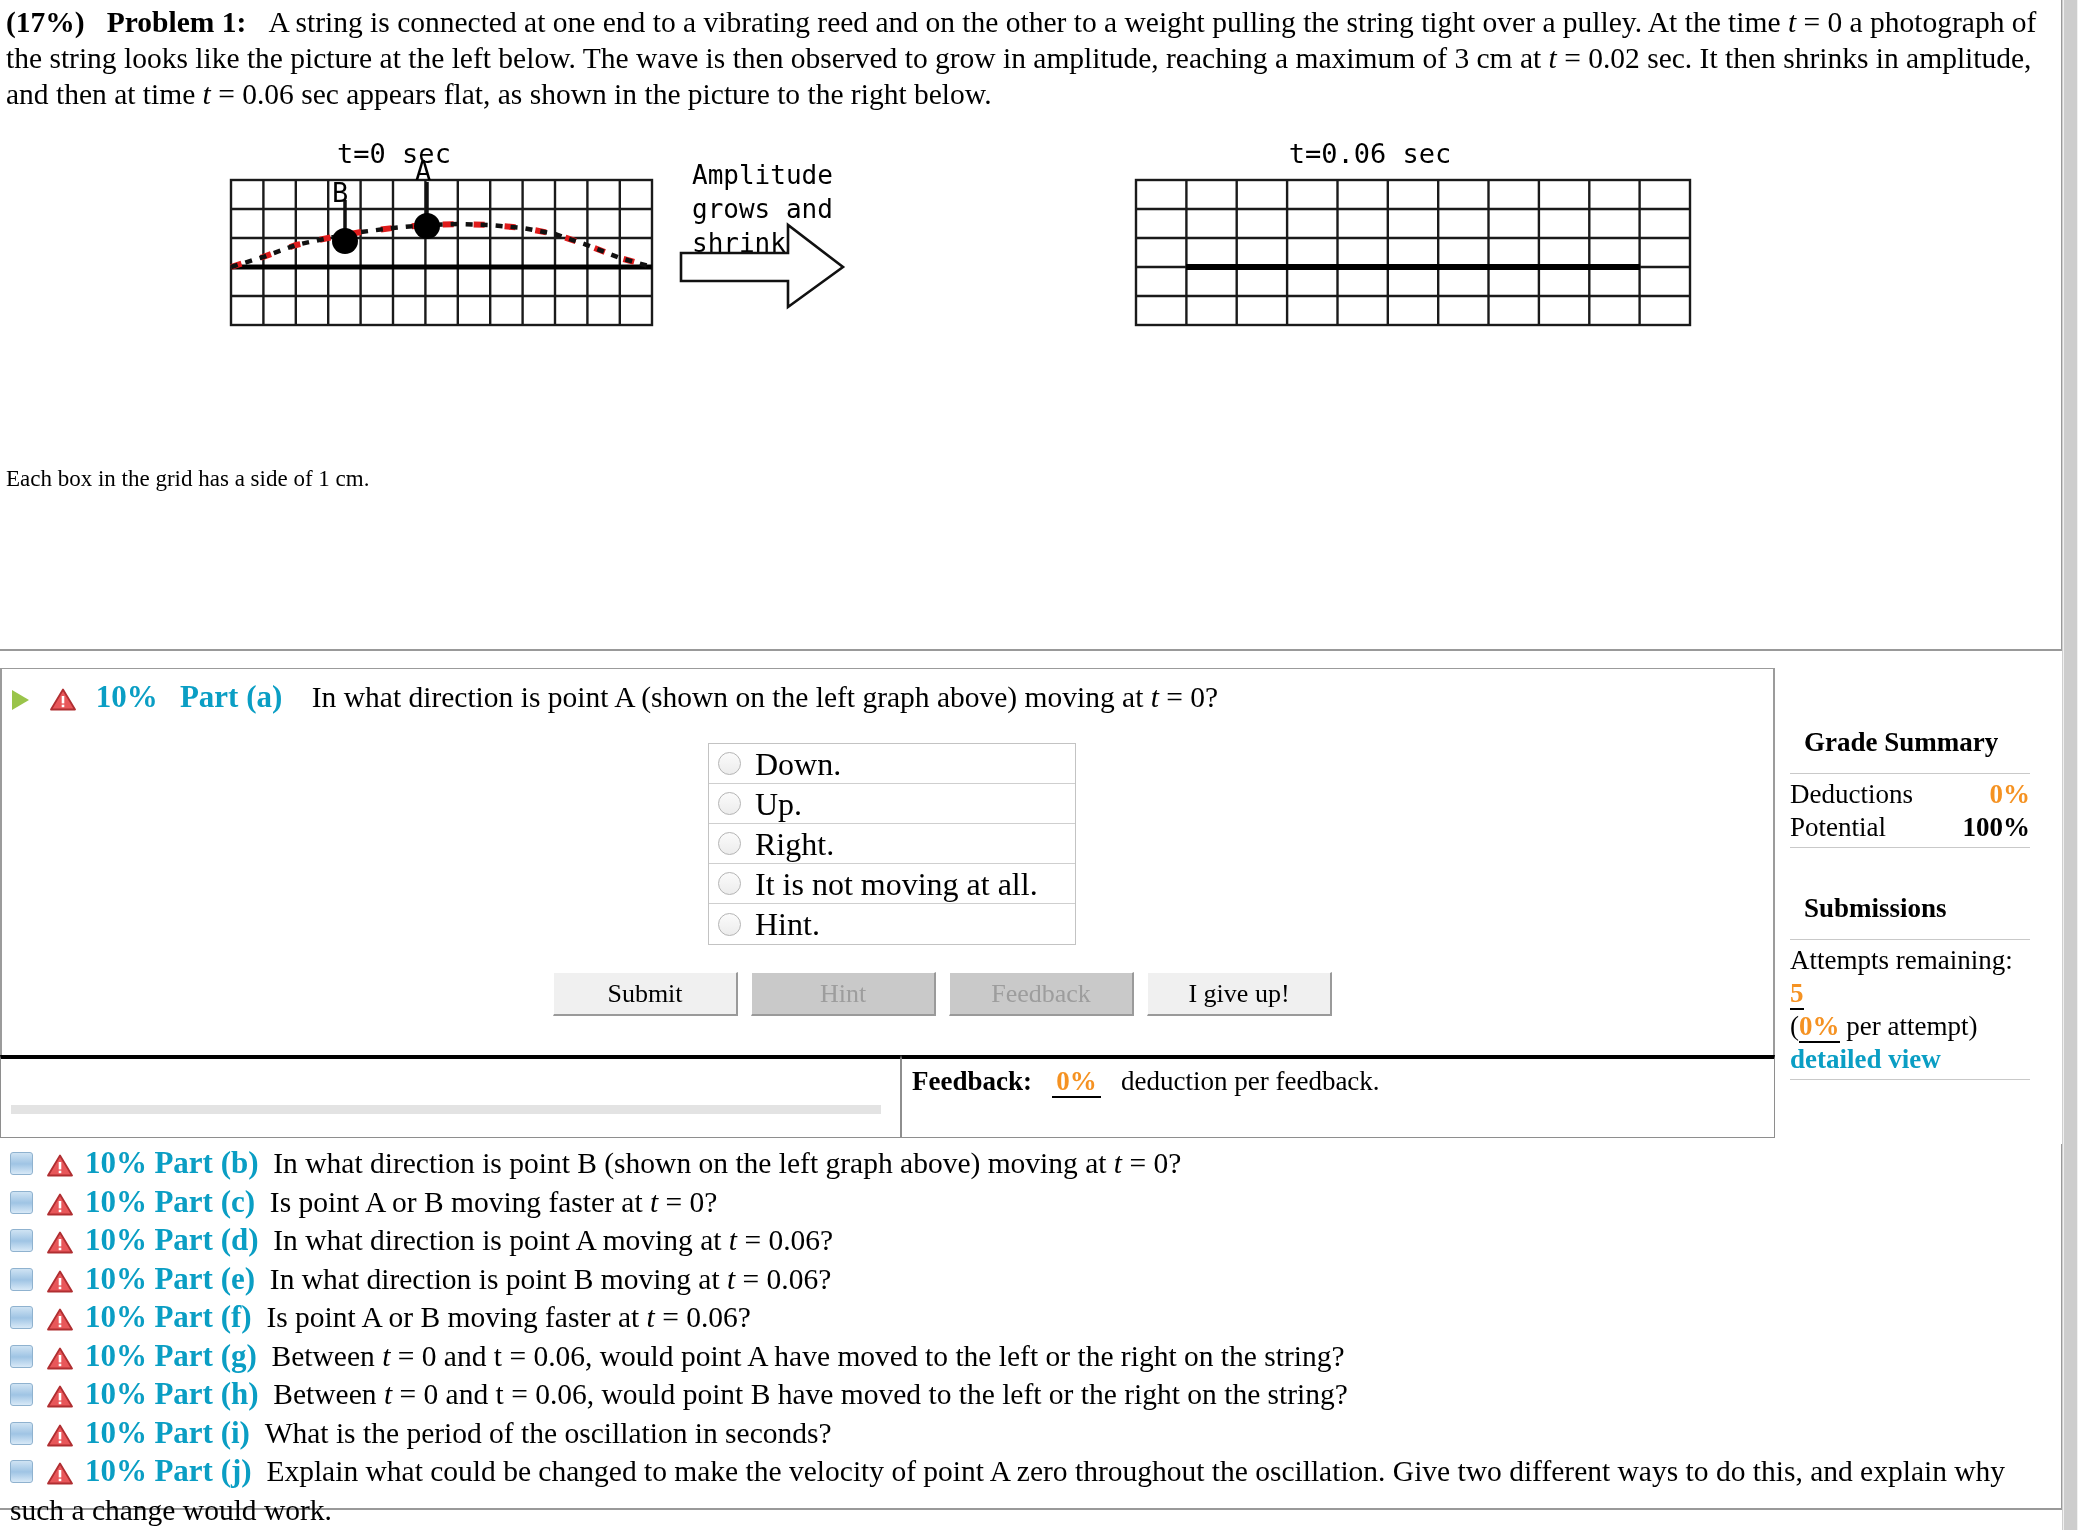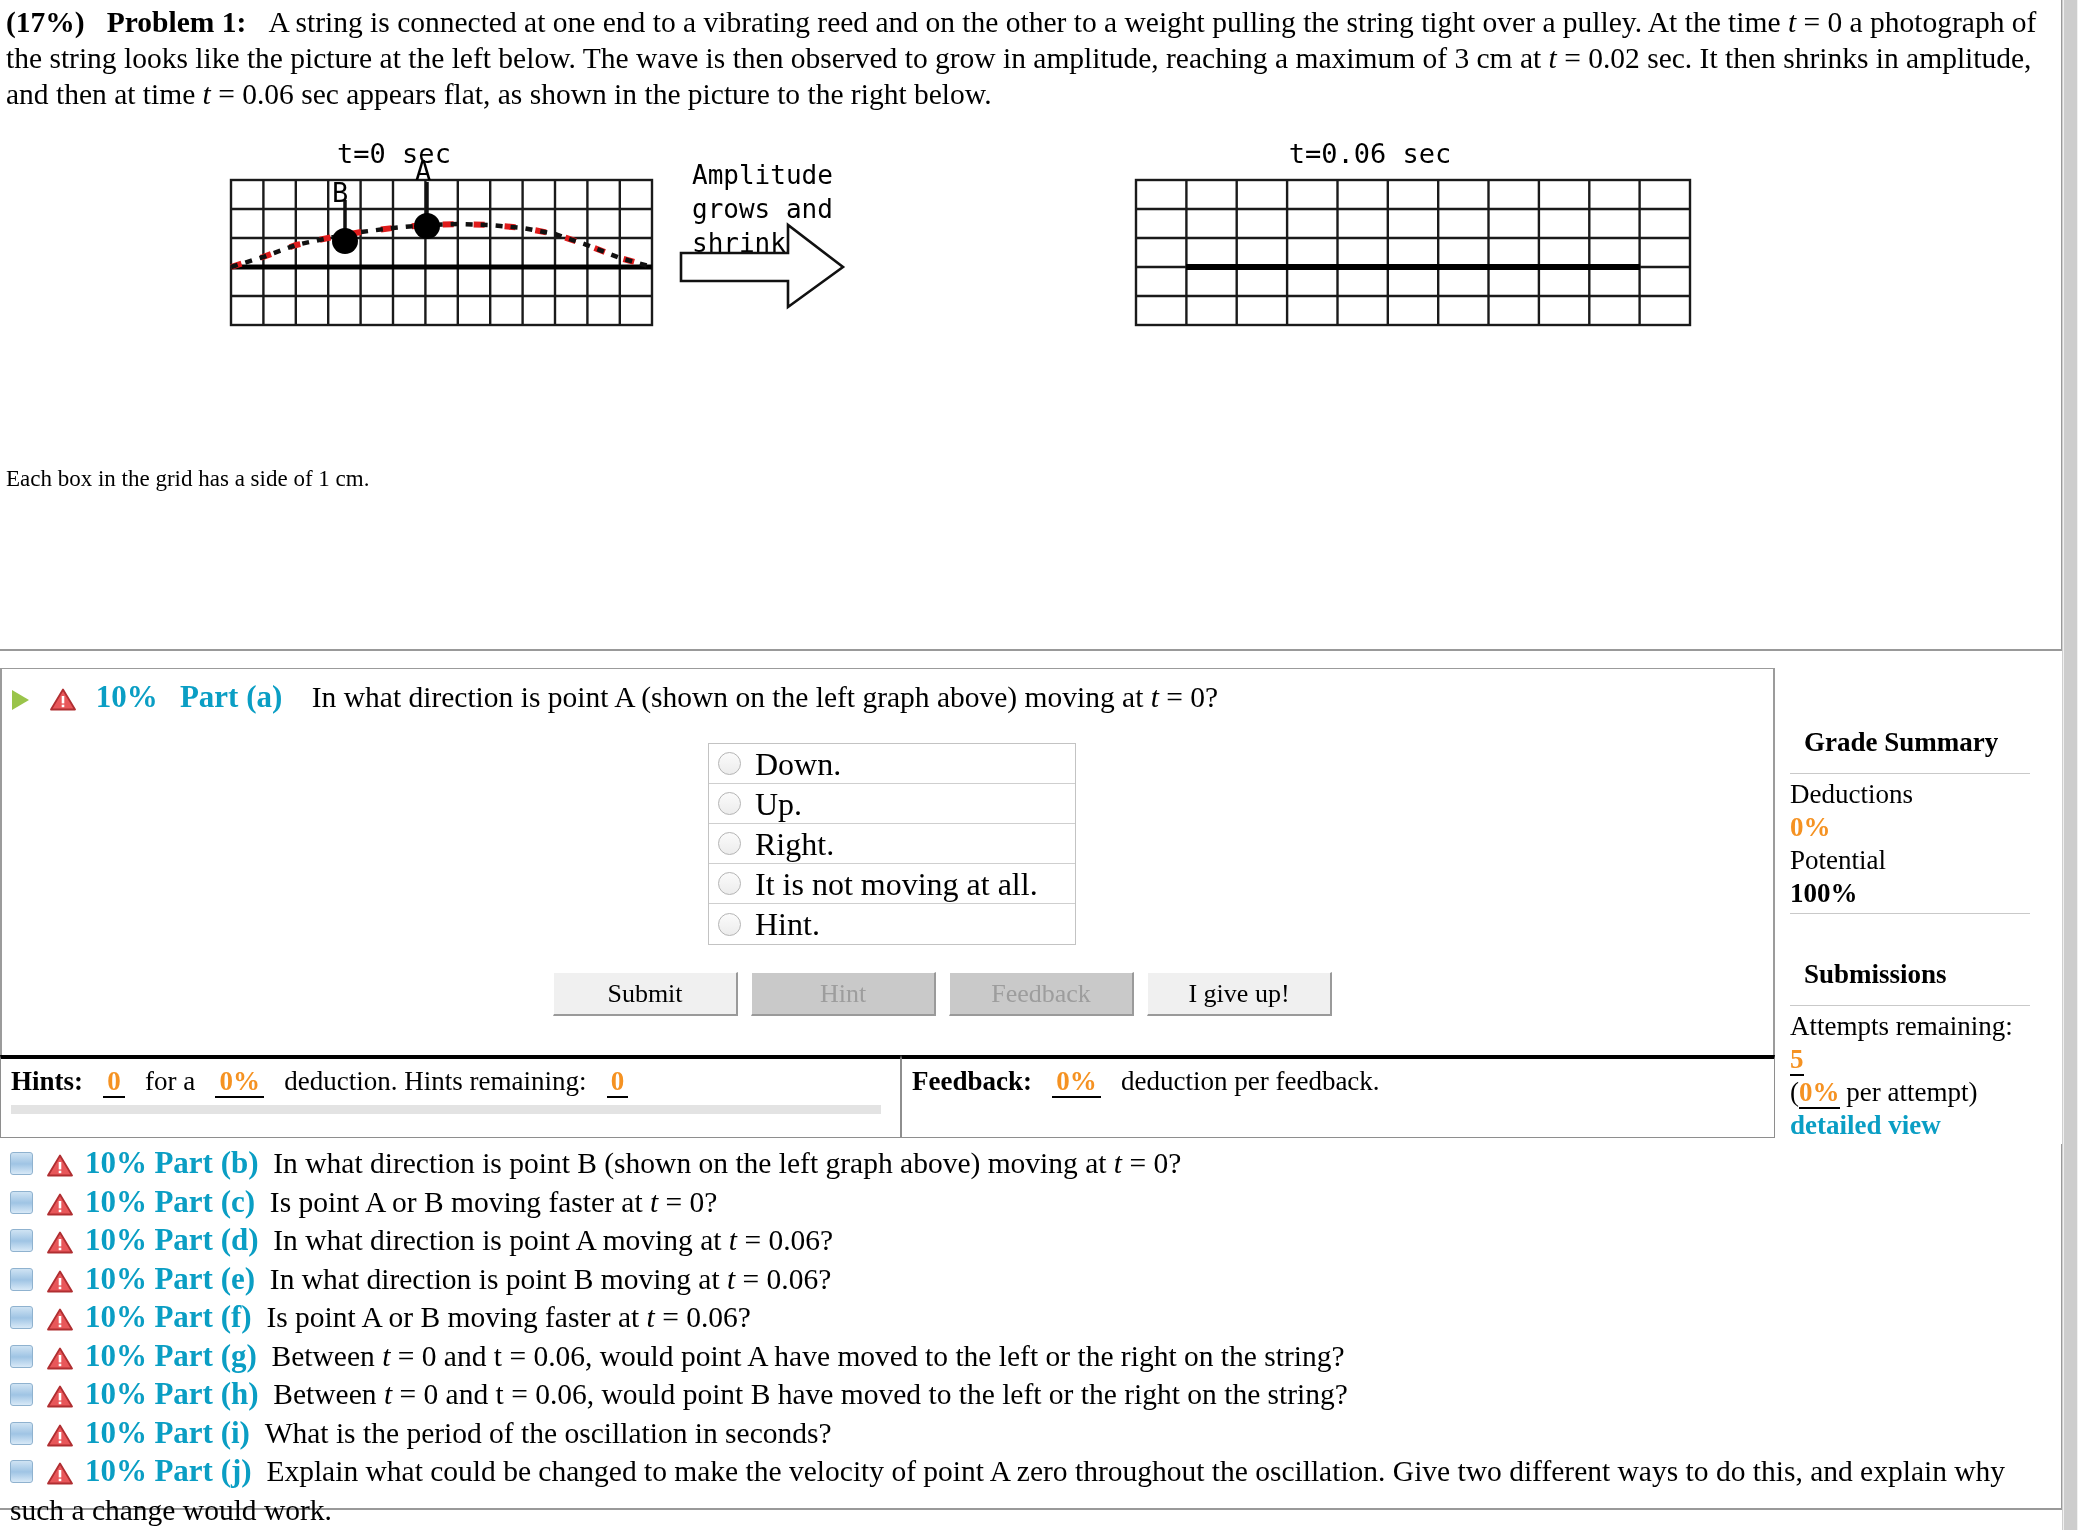--- a/index.html
+++ b/index.html
@@ -71,21 +71,21 @@
     border:1px solid #8e8e8e;border-top:4px solid #000;border-left:1px solid #8e8e8e;background:#fff;}
   .hf-line{position:absolute;left:10px;top:7px;font-size:27px;white-space:nowrap;}
   .or{color:#f59222;font-weight:bold;}
   .uline{border-bottom:2px solid #000;padding:0 4px;}
   .shade{position:absolute;left:10px;top:46px;width:870px;height:9px;background:#e3e3e3;}
 
   
   .grade{position:absolute;left:1790px;top:712px;width:240px;font-size:27px;line-height:33px;}
   .grade h3{margin:14px;font-size:27px;font-weight:bold;}
   .rule{border-bottom:1px solid #c9c9c9;margin:3px 0 4px 0;}
-  .grow{display:flex;justify-content:space-between;flex-direction:column;}
+  .grow{display:flex;justify-content:space-between;}
   .gsp{height:26px;}
   .link{color:#0a9ec4;font-weight:bold;}
   .uorange{color:#f59222;font-weight:bold;border-bottom:2px solid #000;}
 
   
   .parts{position:absolute;left:0;top:1144px;width:2063px;height:366px;
     border-right:2px solid #999;border-bottom:2px solid #999;box-sizing:border-box;background:#fff;}
   .prow{padding:0 0 0 10px;font-size:29.5px;line-height:38.5px;white-space:normal;}
   .prow .qtext{white-space:normal;}
 
@@ -224,33 +224,20 @@
     <div class="btnrow">
       <span class="btn btn-en">Submit</span>
       <span class="btn btn-dis">Hint</span>
       <span class="btn btn-dis">Feedback</span>
       <span class="btn btn-en">I give up!</span>
     </div>
   </div>
 
   <div class="hf">
     <div class="hf-left">
-      <div class="hf-line">
-        <span class="b">Hints:</span>
-        <span>&nbsp;</span>
-        <span class="or uline">0</span>
-        <span>&nbsp;</span>
-        <span>for a</span>
-        <span>&nbsp;</span>
-        <span class="or uline">0%</span>
-        <span>&nbsp;</span>
-        <span>deduction. Hints remaining:</span>
-        <span>&nbsp;</span>
-        <span class="or uline">0</span>
-      </div>
       <div class="shade"></div>
     </div>
     <div class="hf-right">
       <div class="hf-line">
         <span class="b">Feedback:</span>
         <span>&nbsp;</span>
         <span class="or uline">0%</span>
         <span>&nbsp;</span>
         <span>deduction per feedback.</span>
       </div>

